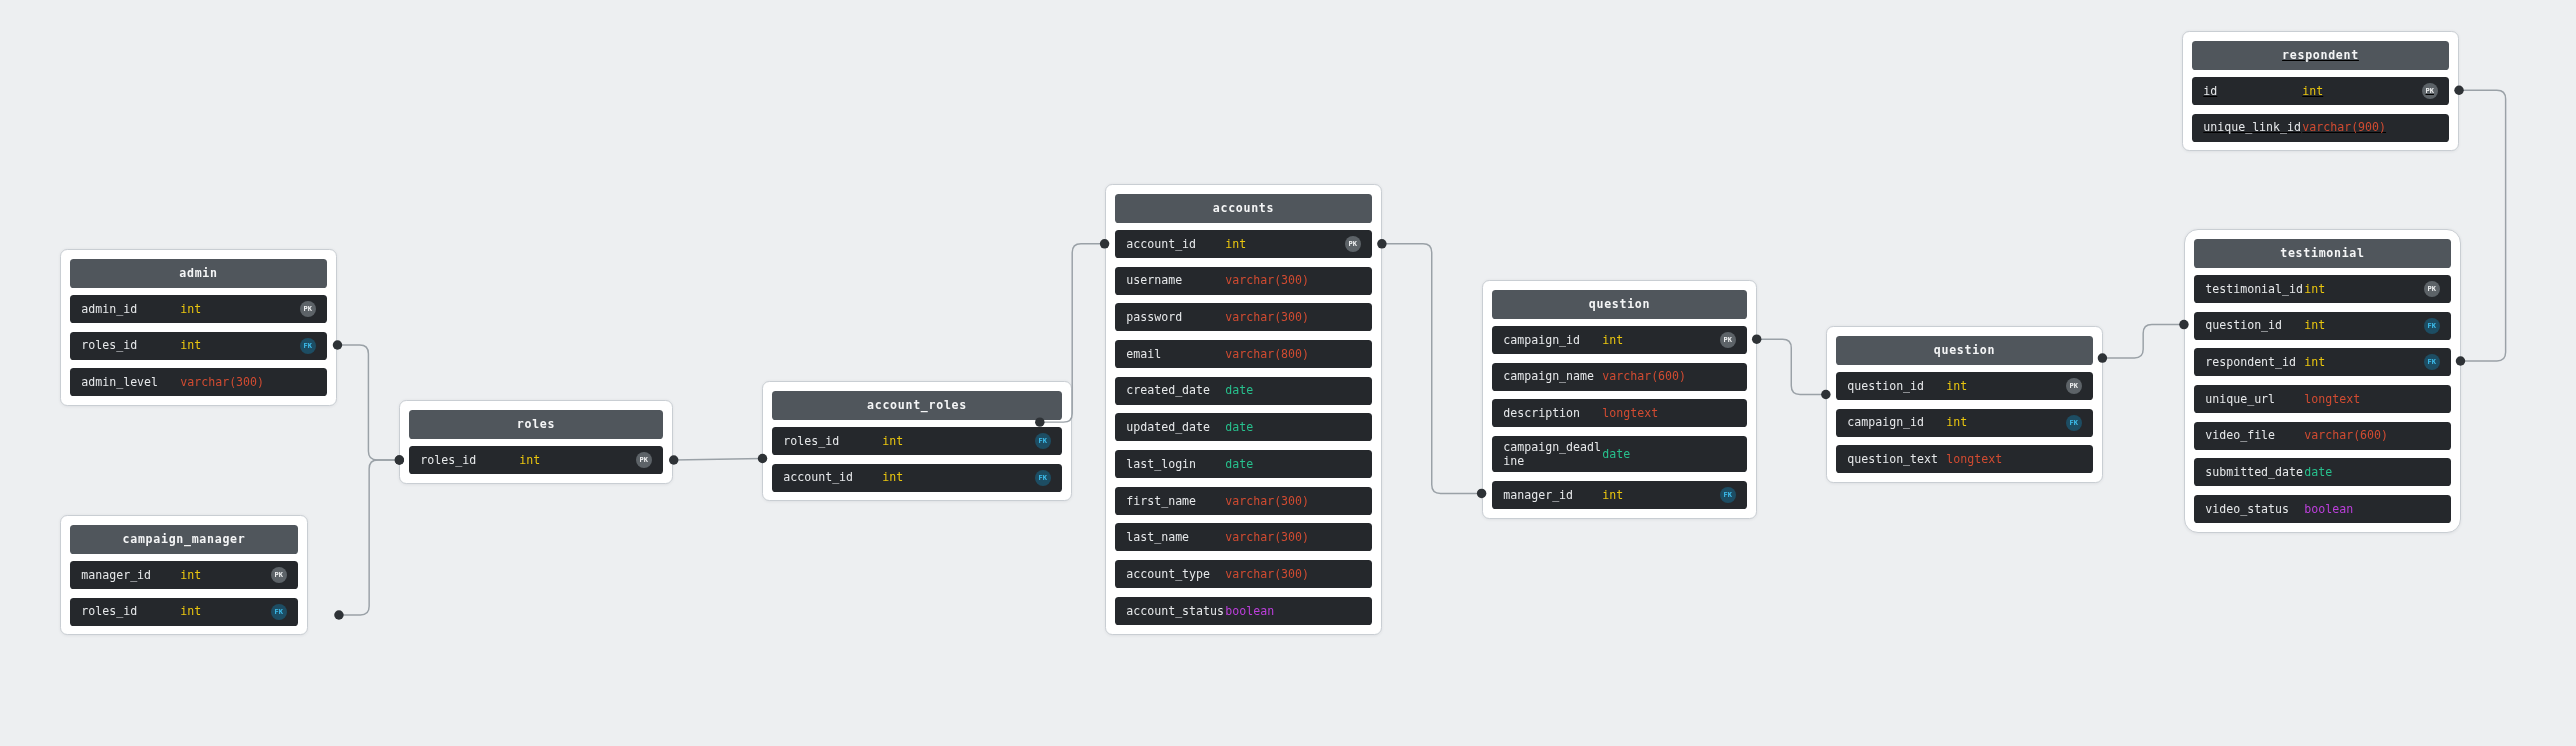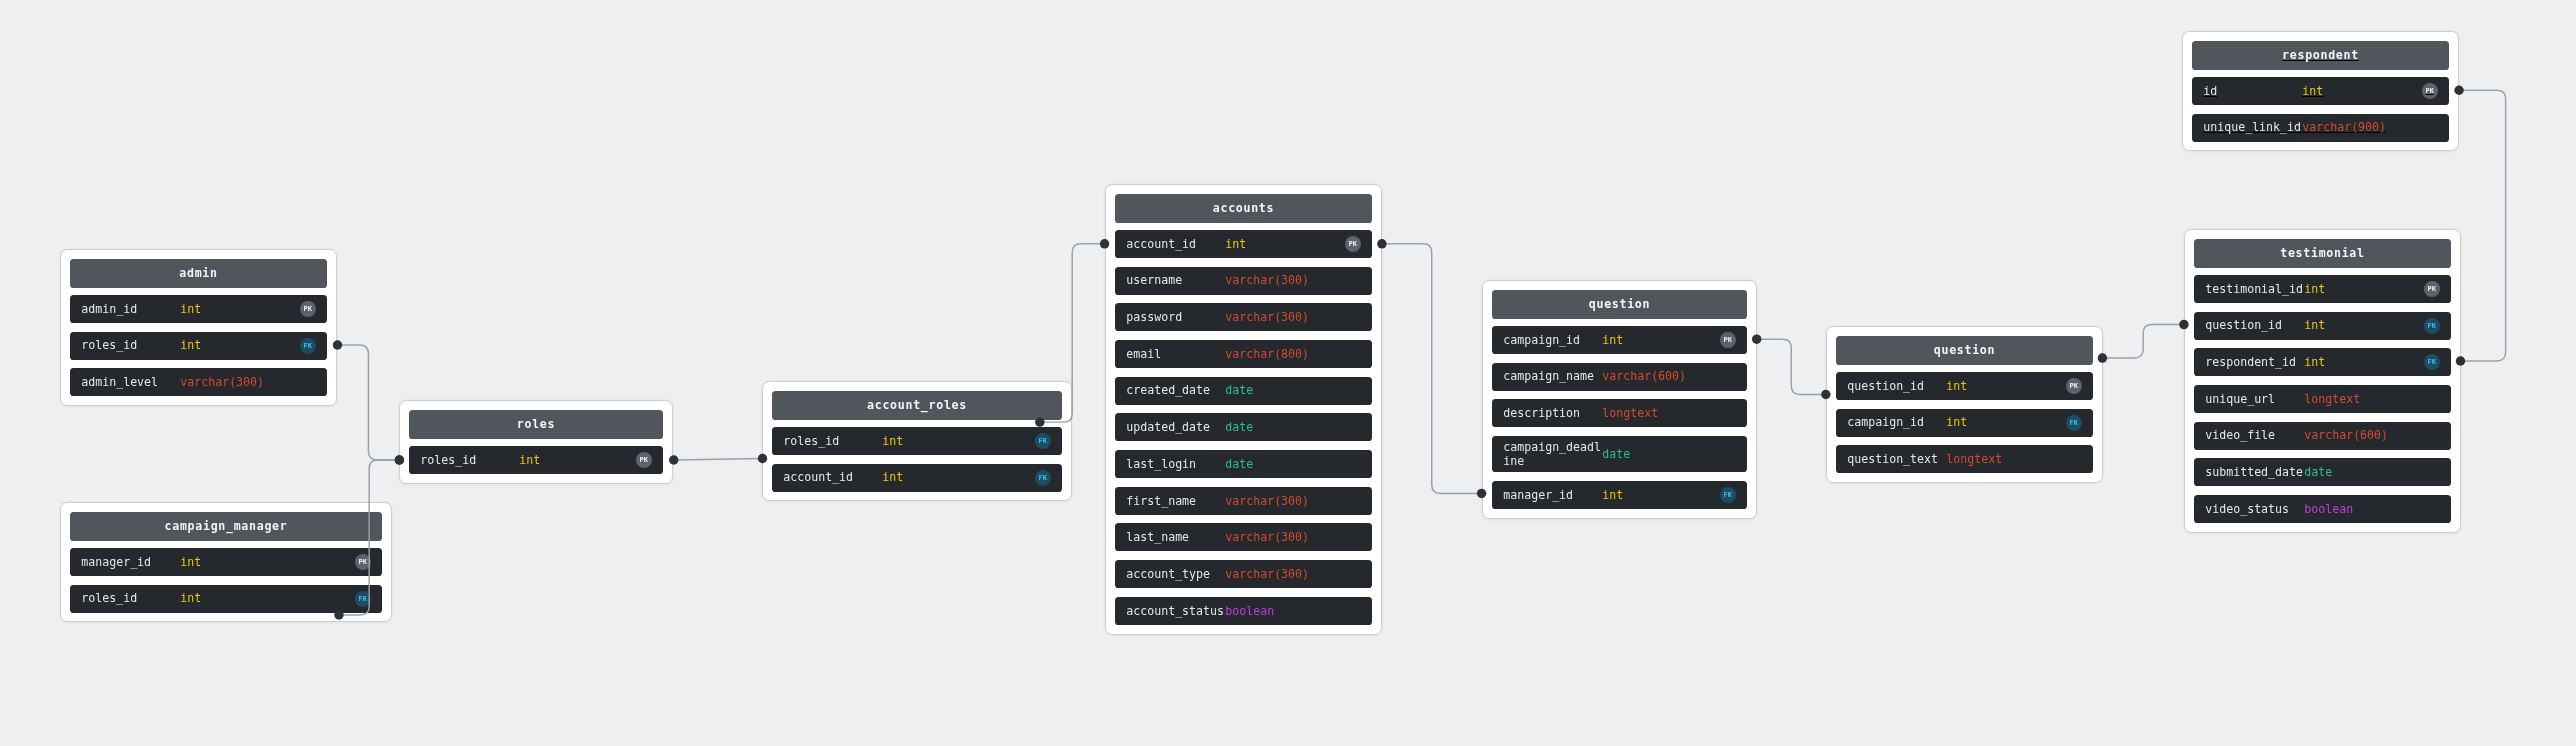--- a/index.html
+++ b/index.html
@@ -92,21 +92,21 @@
           <span class="er-table-title">roles</span>
         </div>
         <div class="er-rows">
           <div class="er-row">
             <span class="er-field">roles_id</span>
             <span class="er-type type-int">int</span>
             <span class="er-badge badge-PK">PK</span>
           </div>
         </div>
       </div>
-      <div class="er-table" style="left: 60px; top: 502px; width: 332px;">
+      <div class="er-table" style="left: 60px; top: 515px; width: 248px;">
         <div class="er-table-header">
           <span class="er-table-title">campaign_manager</span>
         </div>
         <div class="er-rows">
           <div class="er-row">
             <span class="er-field">manager_id</span>
             <span class="er-type type-int">int</span>
             <span class="er-badge badge-PK">PK</span>
           </div>
           <div class="er-row">
@@ -244,21 +244,21 @@
             <span class="er-field">id</span>
             <span class="er-type type-int">int</span>
             <span class="er-badge badge-PK">PK</span>
           </div>
           <div class="er-row">
             <span class="er-field">unique_link_id</span>
             <span class="er-type type-varchar">varchar(900)</span>
           </div>
         </div>
       </div>
-      <div class="er-table" style="left: 2184px; top: 229px; width: 277px;">
+      <div class="er-table" style="left: 2184px; top: 229px; width: 277px; border-radius: 14px;">
         <div class="er-table-header">
           <span class="er-table-title">testimonial</span>
         </div>
         <div class="er-rows">
           <div class="er-row">
             <span class="er-field">testimonial_id</span>
             <span class="er-type type-int">int</span>
             <span class="er-badge badge-PK">PK</span>
           </div>
           <div class="er-row">

